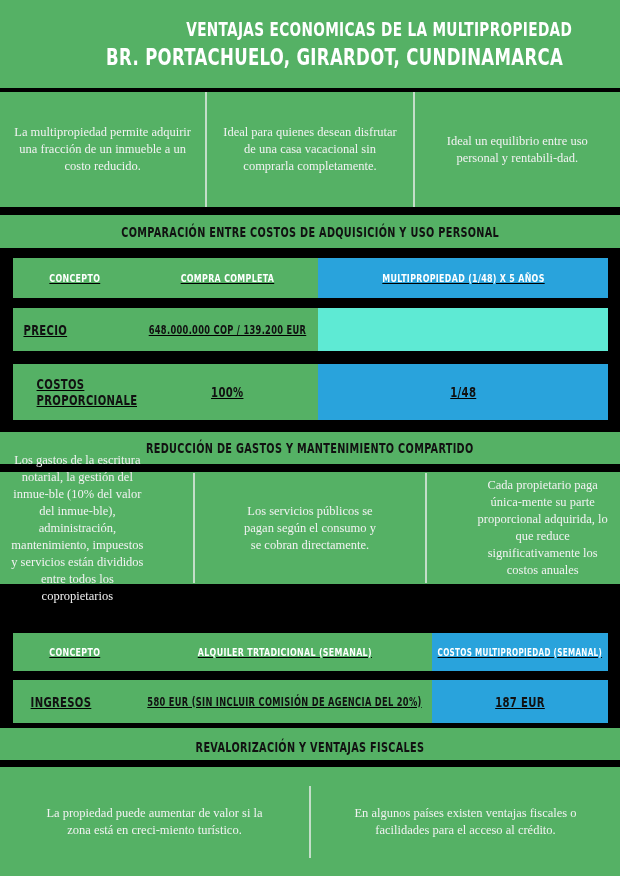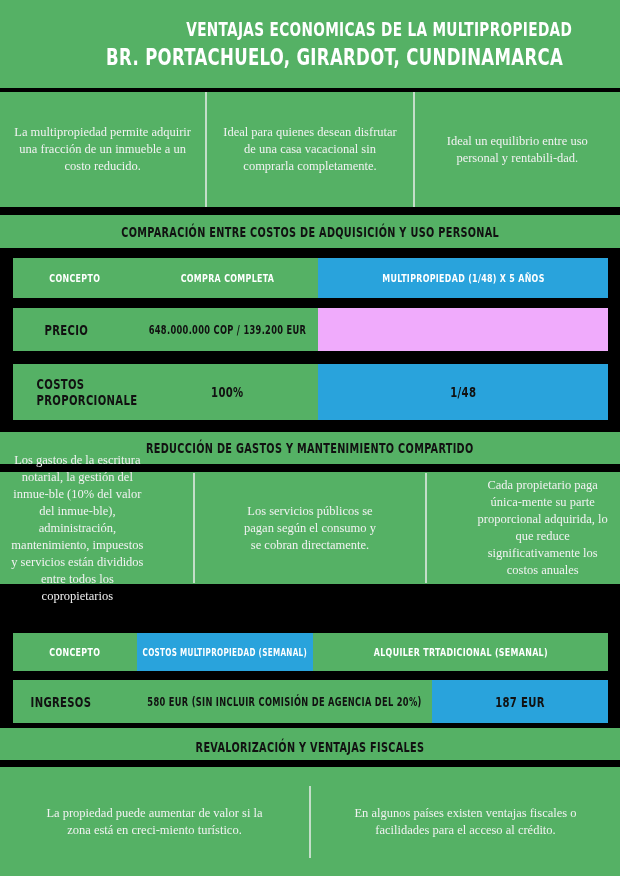--- a/index.html
+++ b/index.html
@@ -100,21 +100,22 @@
     justify-content: center;
   }
   .section-banner .cond {
     color: #111111;
     font-size: 13.5px;
   }
 
   
   .table {
     position: absolute;
-    background: #f0abfc;
+    background: #5eead4;
+    text-decoration: underline;
   }
   .trow {
     display: flex;
     width: 100%;
   }
   .tcell {
     display: flex;
     align-items: center;
     justify-content: center;
     text-align: center;
@@ -186,21 +187,21 @@
       </div>
     </div>
 
     <div class="sep-row" style="height:10px;">
       <div class="sep-cell" style="width:124px;"></div>
       <div class="sep-cell" style="width:181px;"></div>
       <div class="sep-cell" style="width:290px;"></div>
     </div>
 
     <div class="trow" style="height:43px;">
-      <div class="tcell green leftalign cell-pad" style="width:124px; padding-left:26px;">
+      <div class="tcell green leftalign cell-pad" style="width:124px; padding-left:5px;">
         <span class="cond bd-label">PRECIO</span>
       </div>
       <div class="tcell green cell-pad" style="width:181px;">
         <span class="cond bd-text">648.000.000 COP / 139.200 EUR</span>
       </div>
     </div>
 
     <div class="sep-row" style="height:13px;">
       <div class="sep-cell" style="width:124px;"></div>
       <div class="sep-cell" style="width:181px;"></div>
@@ -234,25 +235,25 @@
   </div>
   <div class="band-black" style="top:620px; height:8px;"></div>
 
   <div class="band-black" style="top:628px; height:100px;"></div>
   <div class="table" style="left:13px; top:633px; width:595px; height:90px;">
 
     <div class="trow" style="height:38px;">
       <div class="tcell green" style="width:124px;">
         <span class="cond hd-text">CONCEPTO</span>
       </div>
+      <div class="tcell green" style="width:295px;">
+        <span class="cond hd-text">ALQUILER TRTADICIONAL (SEMANAL)</span>
+      </div>
       <div class="tcell blue" style="width:176px;">
         <span class="cond hd-text" style="font-size:10px;">COSTOS MULTIPROPIEDAD (SEMANAL)</span>
-      </div>
-      <div class="tcell green" style="width:295px;">
-        <span class="cond hd-text">ALQUILER TRTADICIONAL (SEMANAL)</span>
       </div>
     </div>
 
     <div class="sep-row" style="height:9px;">
       <div class="sep-cell" style="width:124px;"></div>
       <div class="sep-cell" style="width:295px;"></div>
       <div class="sep-cell" style="width:176px;"></div>
     </div>
 
     <div class="trow" style="height:43px;">

